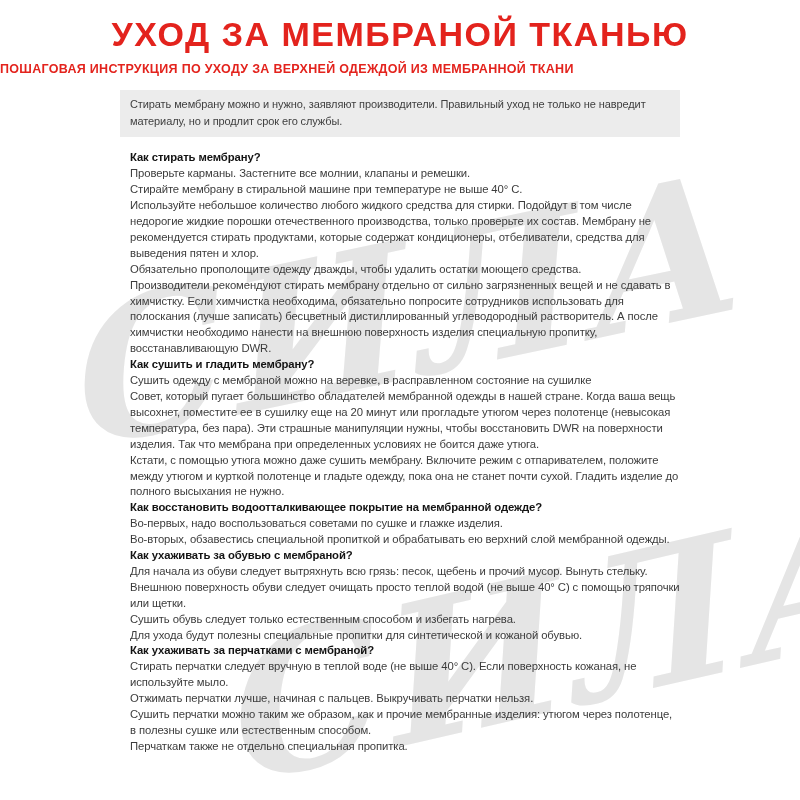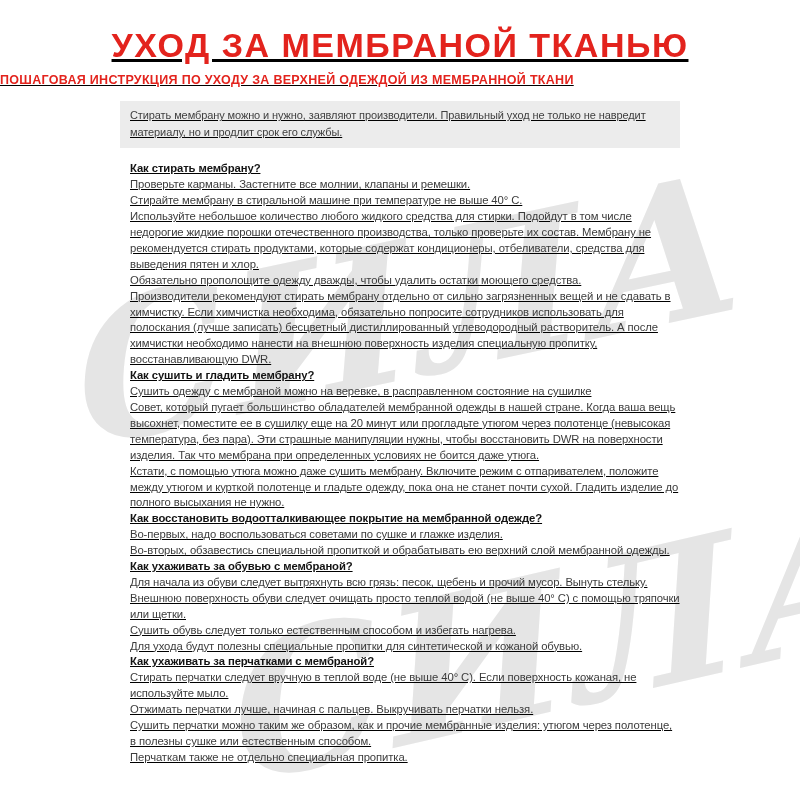--- a/index.html
+++ b/index.html
@@ -24,22 +24,21 @@
     pointer-events: none;
     user-select: none;
     line-height: 1;
   }
   .watermark.first  { left: 70px;  top: 215px; transform: rotate(-12deg) skewX(-6deg); }
   .watermark.second { left: 225px; top: 545px; transform: rotate(-13deg) skewX(-6deg); }
 
   .page {
     position: relative;
     z-index: 1;
-    padding-top: 27px;
-    text-decoration: underline;
+    padding-top: 16px;
   }
   .title {
     text-align: center;
     color: #e3231d;
     font-size: 34px;
     font-weight: 700;
     letter-spacing: 1.5px;
     line-height: 1.1;
   }
   .subtitle {

